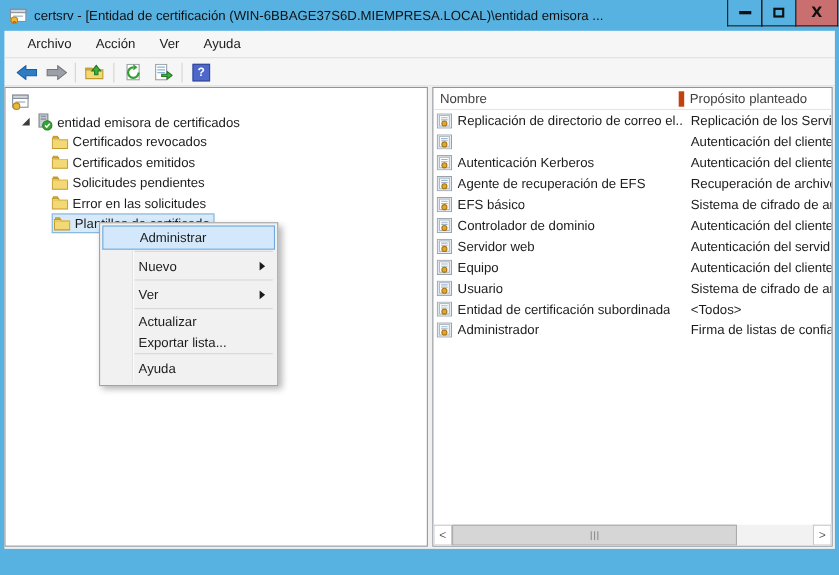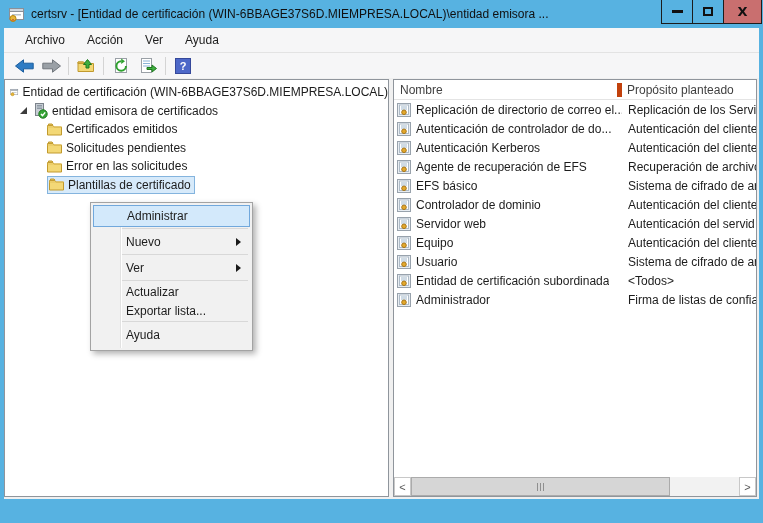--- a/index.html
+++ b/index.html
@@ -146,39 +146,46 @@
 
   <div class="pane tree-pane">
     <div class="tree">
       <div class="trow indent-root">
         <svg width="17" height="16" viewBox="0 0 17 16">
           <rect x="1.5" y="2.5" width="14" height="11" fill="#ffffff" stroke="#8a9099"></rect>
           <rect x="1.5" y="2.5" width="14" height="3" fill="#cdd6df" stroke="#8a9099"></rect>
           <rect x="4" y="8" width="9" height="1.5" fill="#b9c3cc"></rect>
           <circle cx="5" cy="12.5" r="3" fill="#e7b73c" stroke="#b8860b"></circle>
         </svg>
-        <span class="lbl">Entidad de certificación (WIN-6BBAGE37S6D.MIEMPRESA.LOCAL)</span>
       </div>
       <div class="trow indent-node">
         <div class="expander"></div>
         <svg width="16" height="16" viewBox="0 0 16 16">
           <rect x="3.5" y="0.5" width="8" height="12" fill="#c7cdd4" stroke="#7c838b"></rect>
           <rect x="5" y="2" width="5" height="1.5" fill="#8e99a3"></rect>
           <rect x="5" y="4.5" width="5" height="1.5" fill="#8e99a3"></rect>
           <circle cx="11" cy="11" r="4.2" fill="#35a435" stroke="#1f7a1f"></circle>
           <path d="M9 11 L10.5 12.6 L13.2 9.4" stroke="#ffffff" stroke-width="1.4" fill="none"></path>
         </svg>
         <span class="lbl">entidad emisora de certificados</span>
       </div>
       <div class="trow indent-leaf">
         <svg width="15" height="13" viewBox="0 0 15 13">
           <path d="M0.5 2.5 L0.5 12 L14.5 12 L14.5 4 L7 4 L5.8 2.5 Z" fill="#f3d876" stroke="#c19a2e"></path>
           <path d="M0.5 4 L14.5 4" stroke="#e4c35c"></path>
           <path d="M1.5 1 L5 1 L6 2.2 L1.5 2.2 Z" fill="#f3d876" stroke="#c19a2e"></path>
         </svg>
+        <span class="lbl">Certificados revocados</span>
+      </div>
+      <div class="trow indent-leaf">
+        <svg width="15" height="13" viewBox="0 0 15 13">
+          <path d="M0.5 2.5 L0.5 12 L14.5 12 L14.5 4 L7 4 L5.8 2.5 Z" fill="#f3d876" stroke="#c19a2e"></path>
+          <path d="M0.5 4 L14.5 4" stroke="#e4c35c"></path>
+          <path d="M1.5 1 L5 1 L6 2.2 L1.5 2.2 Z" fill="#f3d876" stroke="#c19a2e"></path>
+        </svg>
         <span class="lbl">Certificados emitidos</span>
       </div>
       <div class="trow indent-leaf">
         <svg width="15" height="13" viewBox="0 0 15 13">
           <path d="M0.5 2.5 L0.5 12 L14.5 12 L14.5 4 L7 4 L5.8 2.5 Z" fill="#f3d876" stroke="#c19a2e"></path>
           <path d="M0.5 4 L14.5 4" stroke="#e4c35c"></path>
           <path d="M1.5 1 L5 1 L6 2.2 L1.5 2.2 Z" fill="#f3d876" stroke="#c19a2e"></path>
         </svg>
         <span class="lbl">Solicitudes pendientes</span>
       </div>
@@ -222,21 +229,20 @@
       <div class="lc2">Replicación de los Servic</div>
     </div>
     <div class="lrow">
       <div class="lc1">
           <svg width="14" height="14" viewBox="0 0 14 14">
             <rect x="0.5" y="0.5" width="13" height="13" fill="#e8edf2" stroke="#98a2ac"></rect>
             <rect x="2.5" y="2" width="9" height="9.5" fill="#ffffff" stroke="#aebbc7"></rect>
             <path d="M4 4 H10 M4 6 H10" stroke="#9fb6ca"></path>
             <circle cx="7" cy="9.3" r="2.3" fill="#e3a82b" stroke="#a8761a"></circle>
           </svg>
-          <span>Autenticación de controlador de do...</span>
         </div>
       <div class="lc2">Autenticación del cliente</div>
     </div>
     <div class="lrow">
       <div class="lc1">
           <svg width="14" height="14" viewBox="0 0 14 14">
             <rect x="0.5" y="0.5" width="13" height="13" fill="#e8edf2" stroke="#98a2ac"></rect>
             <rect x="2.5" y="2" width="9" height="9.5" fill="#ffffff" stroke="#aebbc7"></rect>
             <path d="M4 4 H10 M4 6 H10" stroke="#9fb6ca"></path>
             <circle cx="7" cy="9.3" r="2.3" fill="#e3a82b" stroke="#a8761a"></circle>

